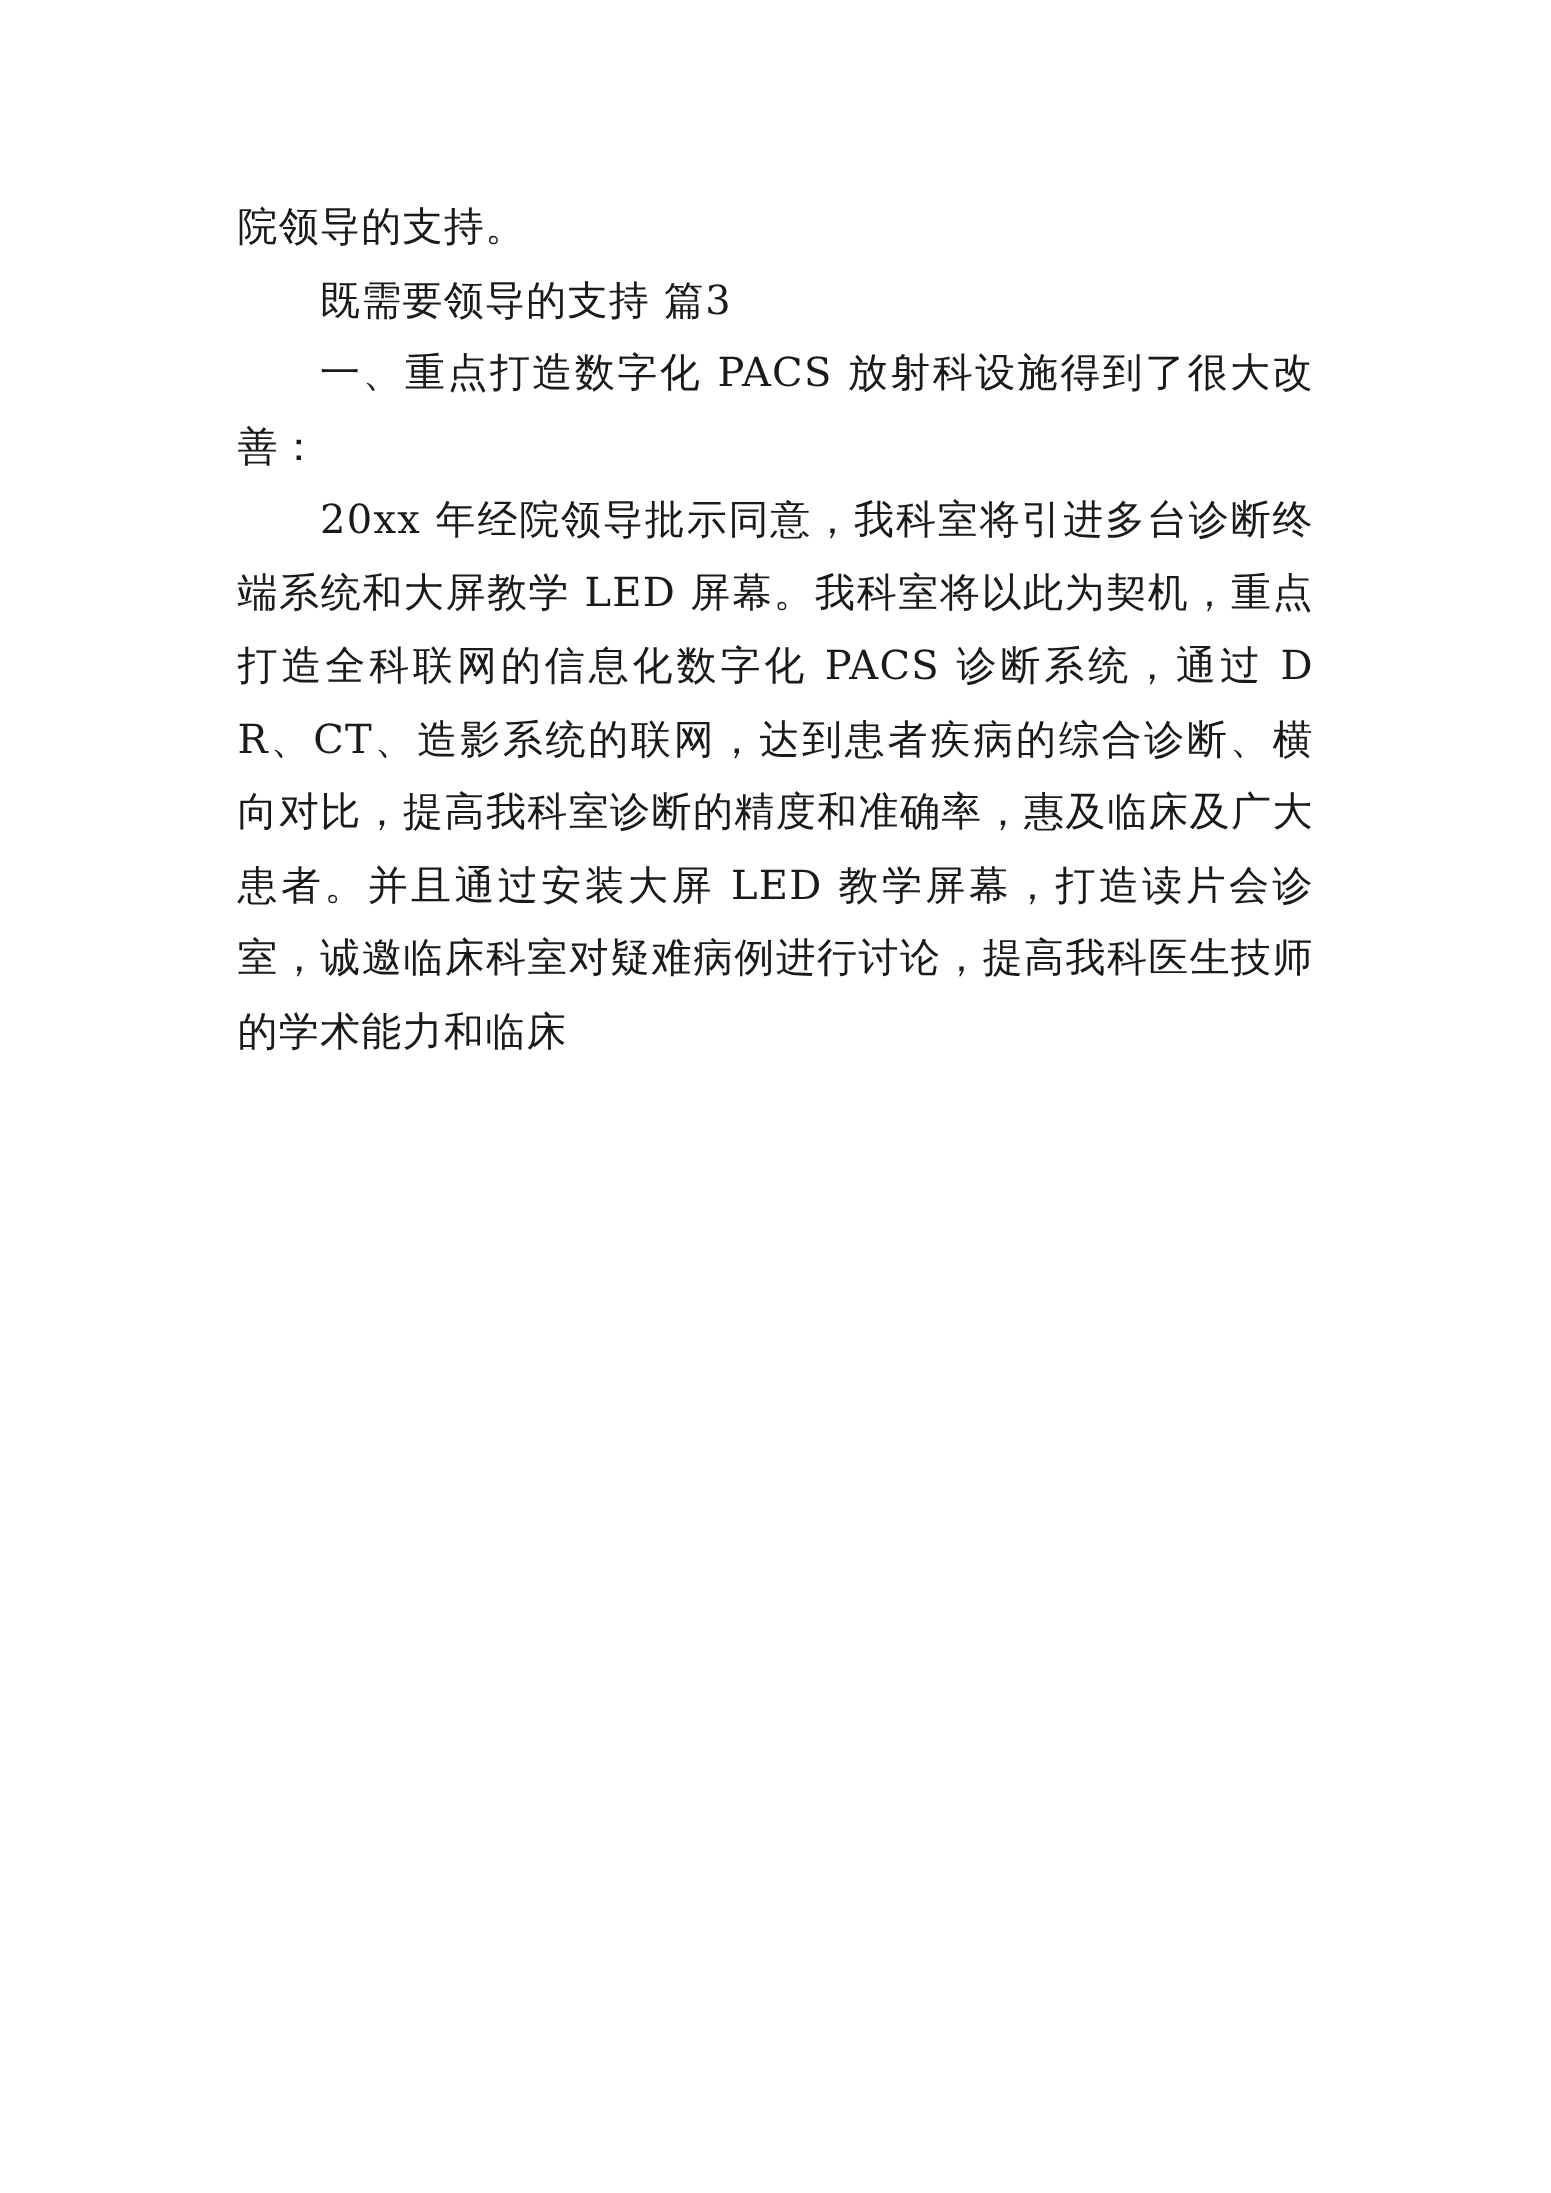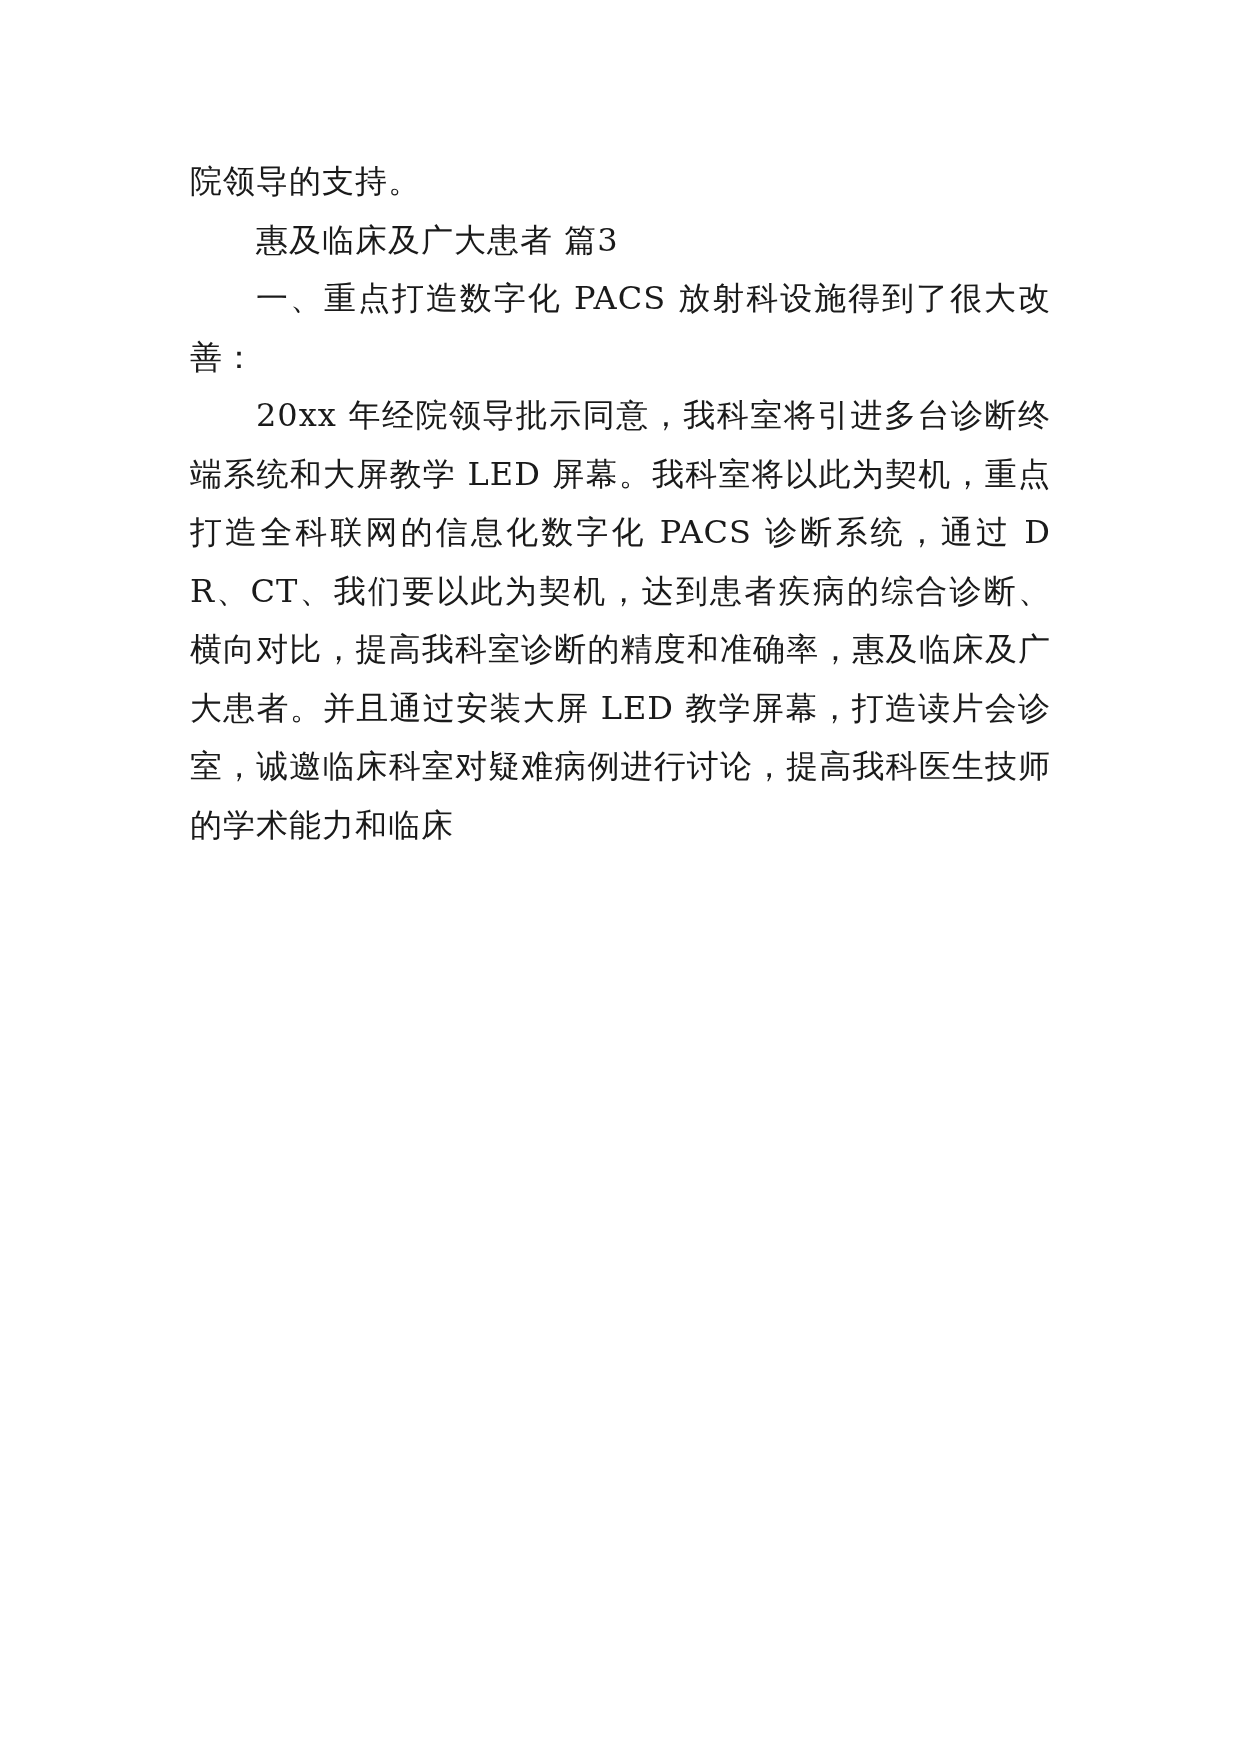--- a/index.html
+++ b/index.html
@@ -36,17 +36,17 @@
   .para.indent {
     text-indent: 66px;
   }
 </style>
 </head>
 <body>
 
 <div class="page" style="background: rgb(255, 255, 255);">
   <div class="doc-body" style="color: rgb(26, 26, 26);">
       <p class="para">院领导的支持。</p>
-      <p class="para indent">惠及临床及广大患者 篇3</p>
+      <p class="para indent">既需要领导的支持 篇3</p>
       <p class="para indent">一、重点打造数字化 PACS 放射科设施得到了很大改善：</p>
-      <p class="para indent">20xx 年经院领导批示同意，我科室将引进多台诊断终端系统和大屏教学 LED 屏幕。我科室将以此为契机，重点打造全科联网的信息化数字化 PACS 诊断系统，通过 DR、CT、我们要以此为契机，达到患者疾病的综合诊断、横向对比，提高我科室诊断的精度和准确率，惠及临床及广大患者。并且通过安装大屏 LED 教学屏幕，打造读片会诊室，诚邀临床科室对疑难病例进行讨论，提高我科医生技师的学术能力和临床</p>
+      <p class="para indent">20xx 年经院领导批示同意，我科室将引进多台诊断终端系统和大屏教学 LED 屏幕。我科室将以此为契机，重点打造全科联网的信息化数字化 PACS 诊断系统，通过 DR、CT、造影系统的联网，达到患者疾病的综合诊断、横向对比，提高我科室诊断的精度和准确率，惠及临床及广大患者。并且通过安装大屏 LED 教学屏幕，打造读片会诊室，诚邀临床科室对疑难病例进行讨论，提高我科医生技师的学术能力和临床</p>
     </div>
 </div>
 
 </body></html>

